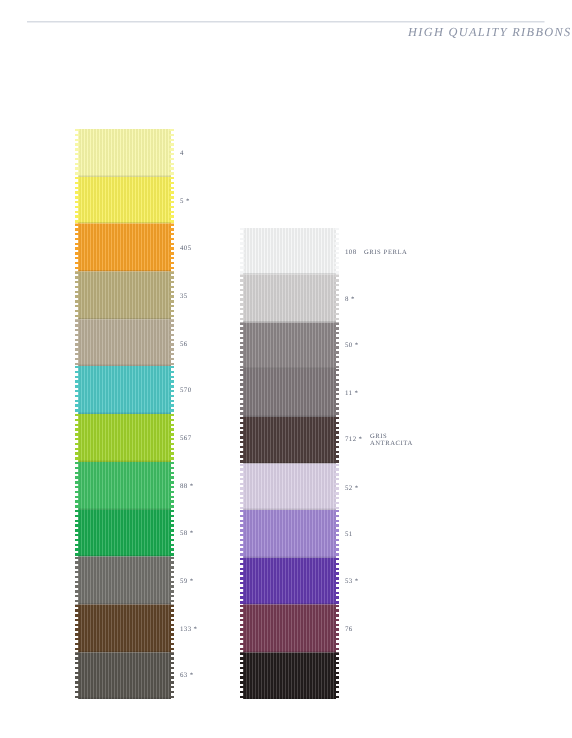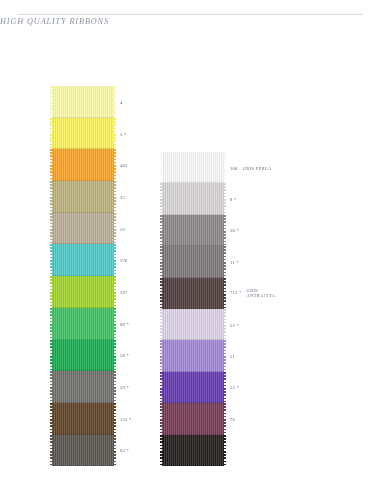--- a/index.html
+++ b/index.html
@@ -24,21 +24,21 @@
     top: 14px;
     width: 345px;
     height: 1px;
     background: #d8dce3;
   }
   #page-title {
     position: absolute;
     left: 0;
     top: 17px;
     width: 381px;
-    text-align: left;
+    text-align: right;
     font-family: "Liberation Serif", serif;
     font-style: italic;
     font-size: 8.2px;
     letter-spacing: 0.9px;
     color: #8b93a6;
     white-space: nowrap;
   }
 
   
   .swatch-column {

